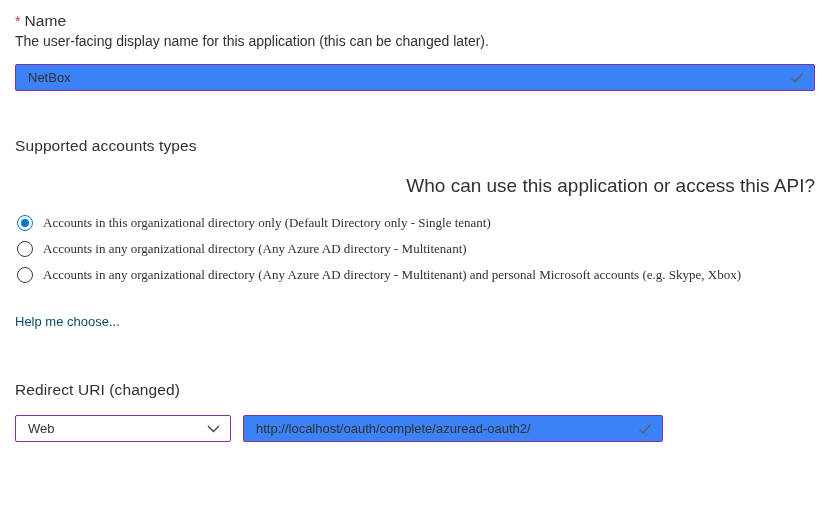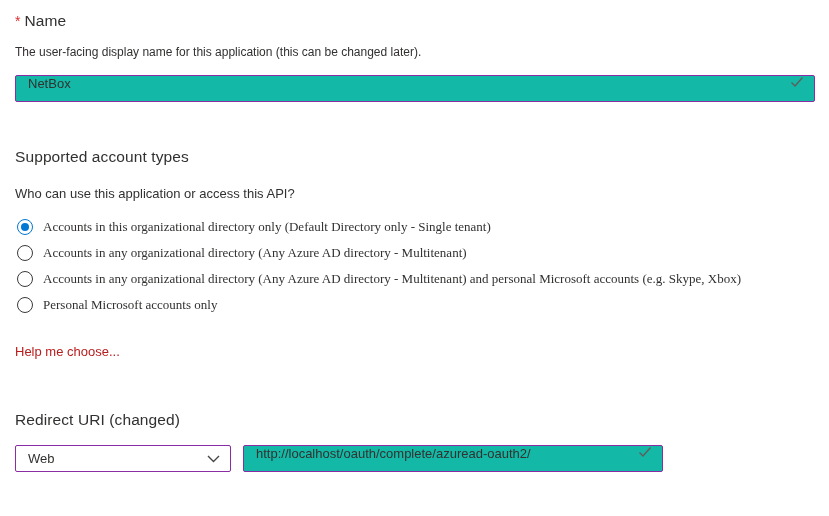--- a/index.html
+++ b/index.html
@@ -22,37 +22,37 @@
     font-weight: 400;
     color: #323130;
     letter-spacing: 0.1px;
   }
   .required-star {
     color: #dd2c2c;
     margin-right: 4px;
     font-size: 14px;
   }
   .desc {
-    font-size: 12px;
+    font-size: 14px;
     line-height: 19px;
     color: #323130;
-    margin-top: 13px;
+    margin-top: 2px;
   }
 
   
   .name-title-row { margin-top: 2px; }
   .text-input-wrap {
     margin-top: 13px;
     height: 27px;
     border: 1px solid #8a2da5;
     border-radius: 2px;
     display: flex;
-    align-items: flex-start;
+    align-items: center;
     padding: 0 10px 0 12px;
-    background: #14b8a6;
+    background: #3b82f6;
   }
   .text-input-wrap.full { width: 800px; }
   .text-input {
     border: none;
     outline: none;
     flex: 1;
     font-family: "Liberation Sans", sans-serif;
     font-size: 13px;
     color: #323130;
     background: transparent;
@@ -61,22 +61,23 @@
   .valid-check {
     flex: 0 0 auto;
     margin-left: 8px;
   }
   .valid-check svg { display: block; }
 
   
   .account-types { margin-top: 46px; }
   .question {
     margin-top: 20px;
-    font-size: 13px;
-    color: #323130;
+    font-size: 19px;
+    color: #323130;
+    text-align: right;
   }
   .radio-group { margin-top: 13px; }
   .radio-row {
     display: flex;
     align-items: center;
     height: 26px;
     cursor: pointer;
     font-family: Liberation Serif, serif;
   }
   .radio-circle {
@@ -105,21 +106,21 @@
   .radio-label {
     font-size: 13px;
     color: #323130;
     white-space: nowrap;
   }
 
   .help-link {
     display: inline-block;
     margin-top: 26px;
     font-size: 13px;
-    color: #b91c1c;
+    color: #0c4a6e;
     text-decoration: none;
     cursor: pointer;
   }
 
   
   .redirect-section { margin-top: 51px; }
   .redirect-desc {
     margin-top: 14px;
     font-size: 13px;
     line-height: 19px;
@@ -164,47 +165,41 @@
   <div class="text-input-wrap full">
     <input class="text-input" type="text" value="NetBox" style="">
     <span class="valid-check">
       <svg width="14" height="12" viewBox="0 0 14 12">
         <polyline points="1.5,6.5 5,10 12.5,1.5" fill="none" stroke="#605e5c" stroke-width="1.4"></polyline>
       </svg>
     </span>
   </div>
 
   <div class="account-types">
-    <div class="section-title">Supported account types</div>
+    <div class="section-title">Supported accounts types</div>
     <div class="question">Who can use this application or access this API?</div>
 
     <div class="radio-group">
       <div class="radio-row selected">
         <span class="radio-circle">
             <span class="radio-dot"></span>
           </span>
         <span class="radio-label">Accounts in this organizational directory only (Default Directory only - Single tenant)</span>
       </div>
       <div class="radio-row">
         <span class="radio-circle">
             <span class="radio-dot"></span>
           </span>
         <span class="radio-label">Accounts in any organizational directory (Any Azure AD directory - Multitenant)</span>
       </div>
       <div class="radio-row">
         <span class="radio-circle">
             <span class="radio-dot"></span>
           </span>
         <span class="radio-label">Accounts in any organizational directory (Any Azure AD directory - Multitenant) and personal Microsoft accounts (e.g. Skype, Xbox)</span>
-      </div>
-      <div class="radio-row">
-        <span class="radio-circle">
-            <span class="radio-dot"></span>
-          </span>
-        <span class="radio-label">Personal Microsoft accounts only</span>
       </div>
     </div>
 
     <a class="help-link" href="#">Help me choose...</a>
   </div>
 
   <div class="redirect-section">
     <div class="section-title">Redirect URI (changed)</div>
 
     <div class="redirect-controls">

